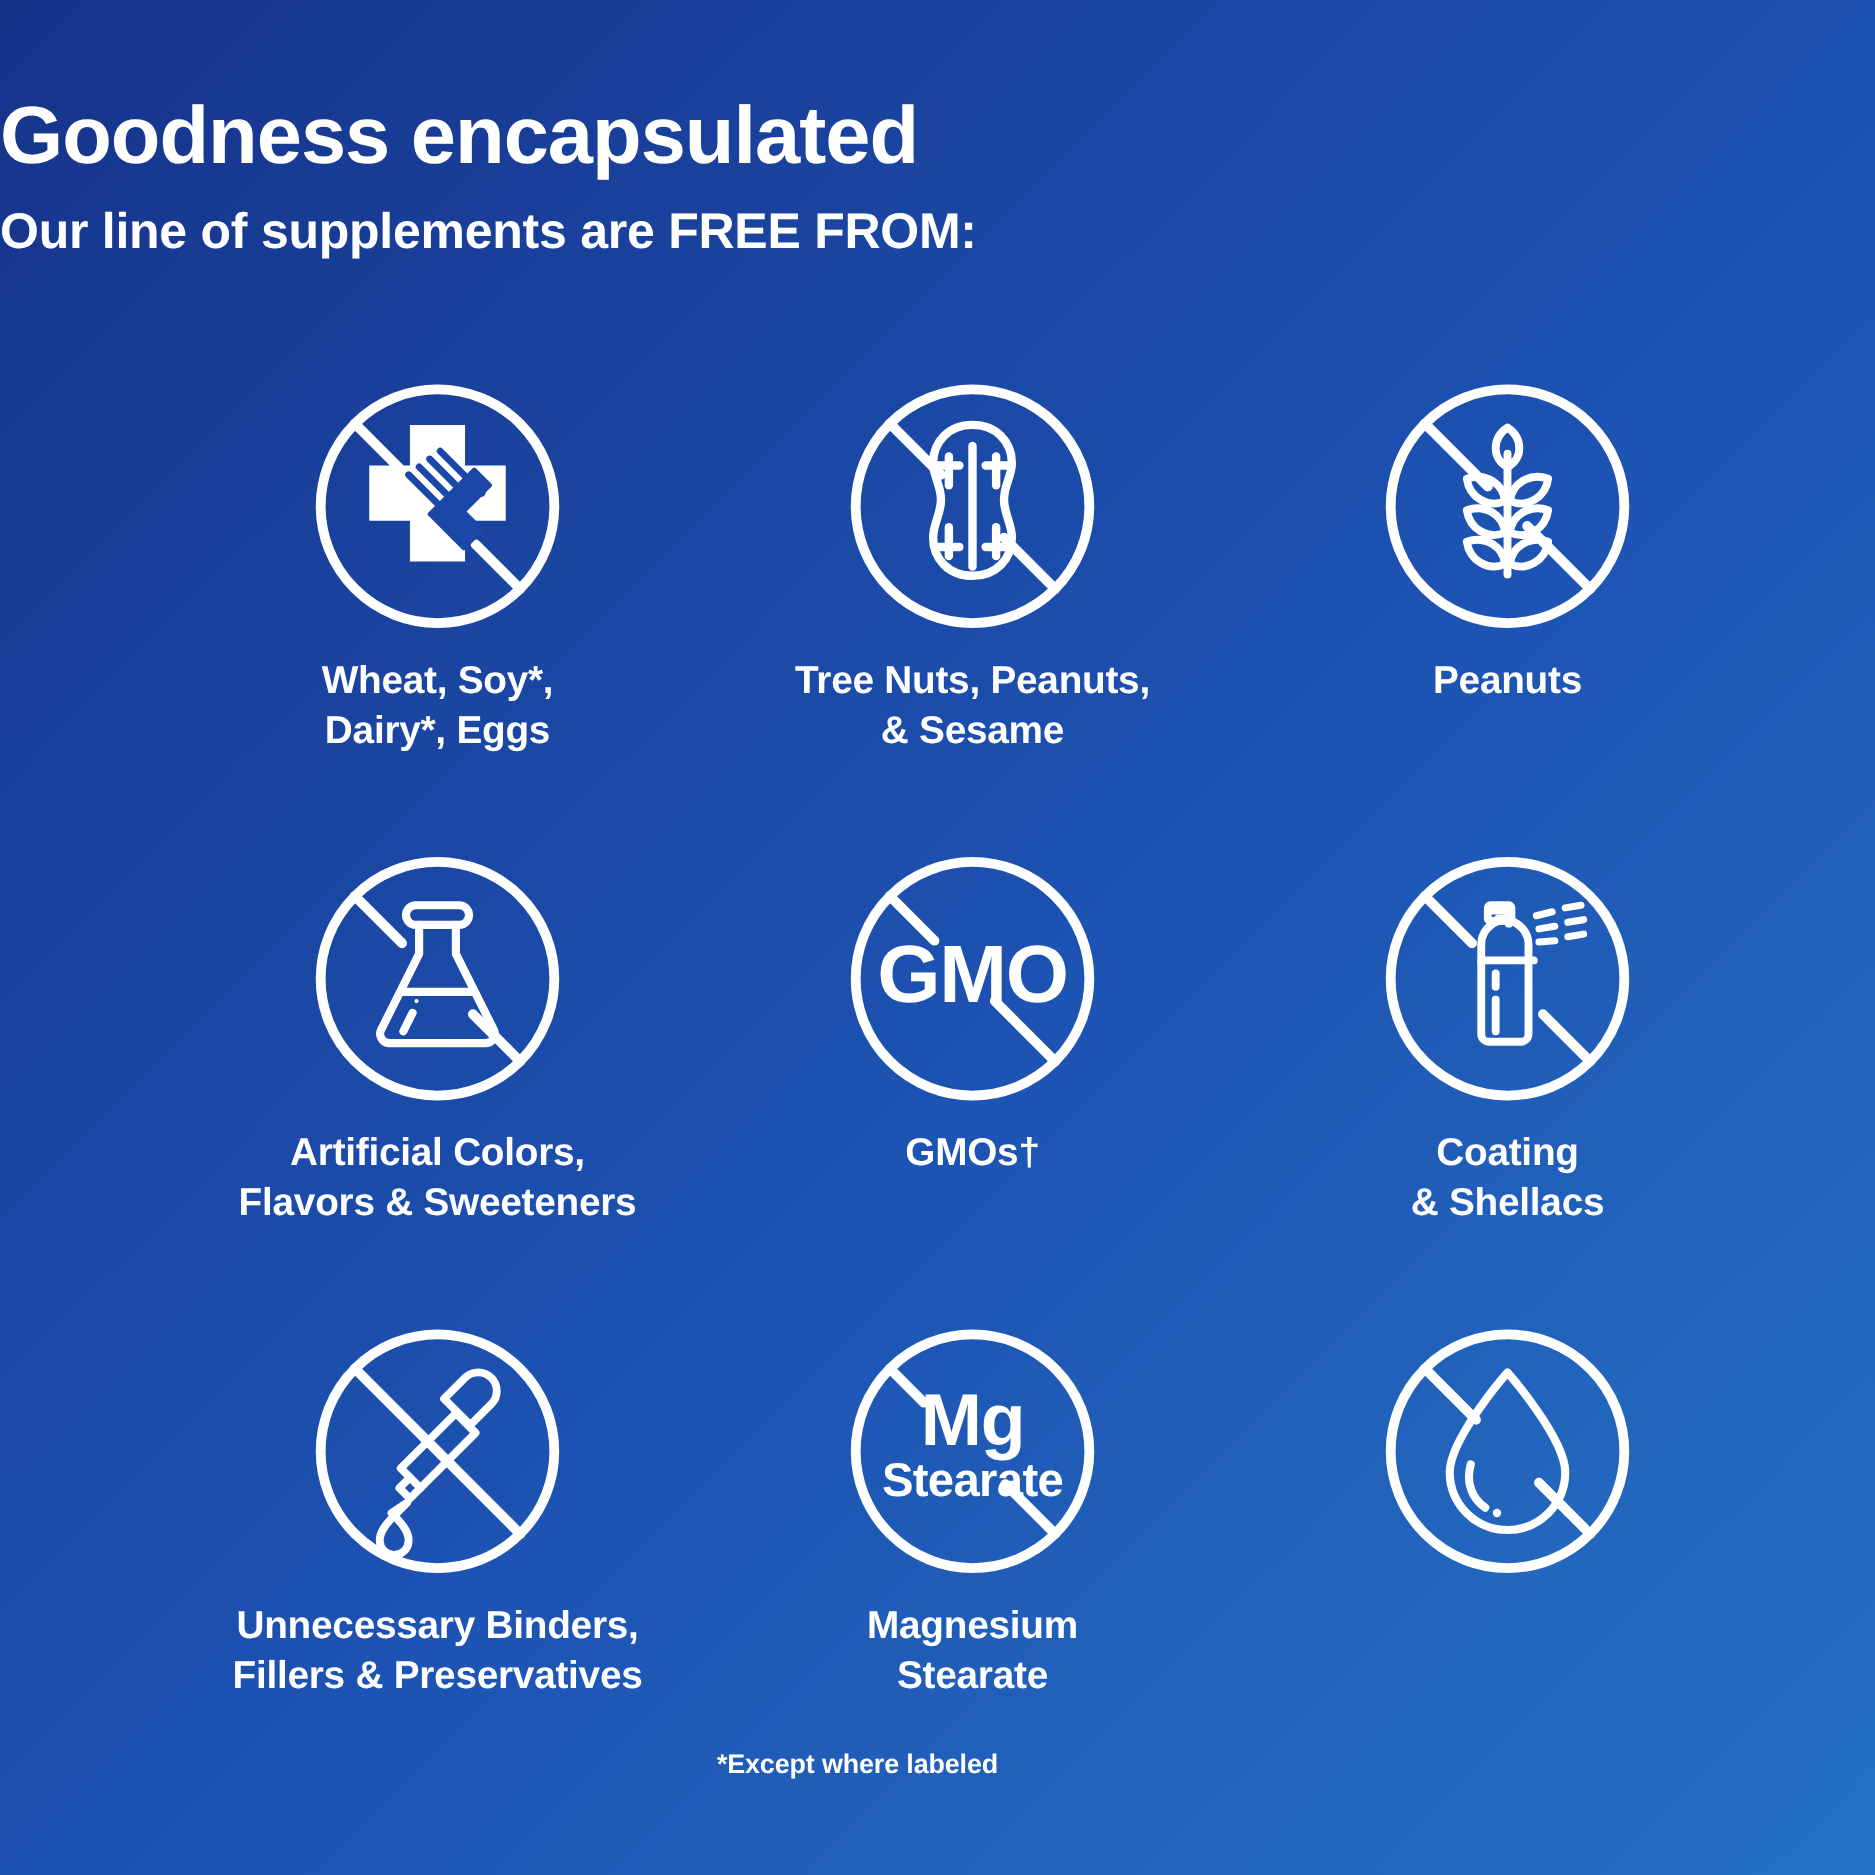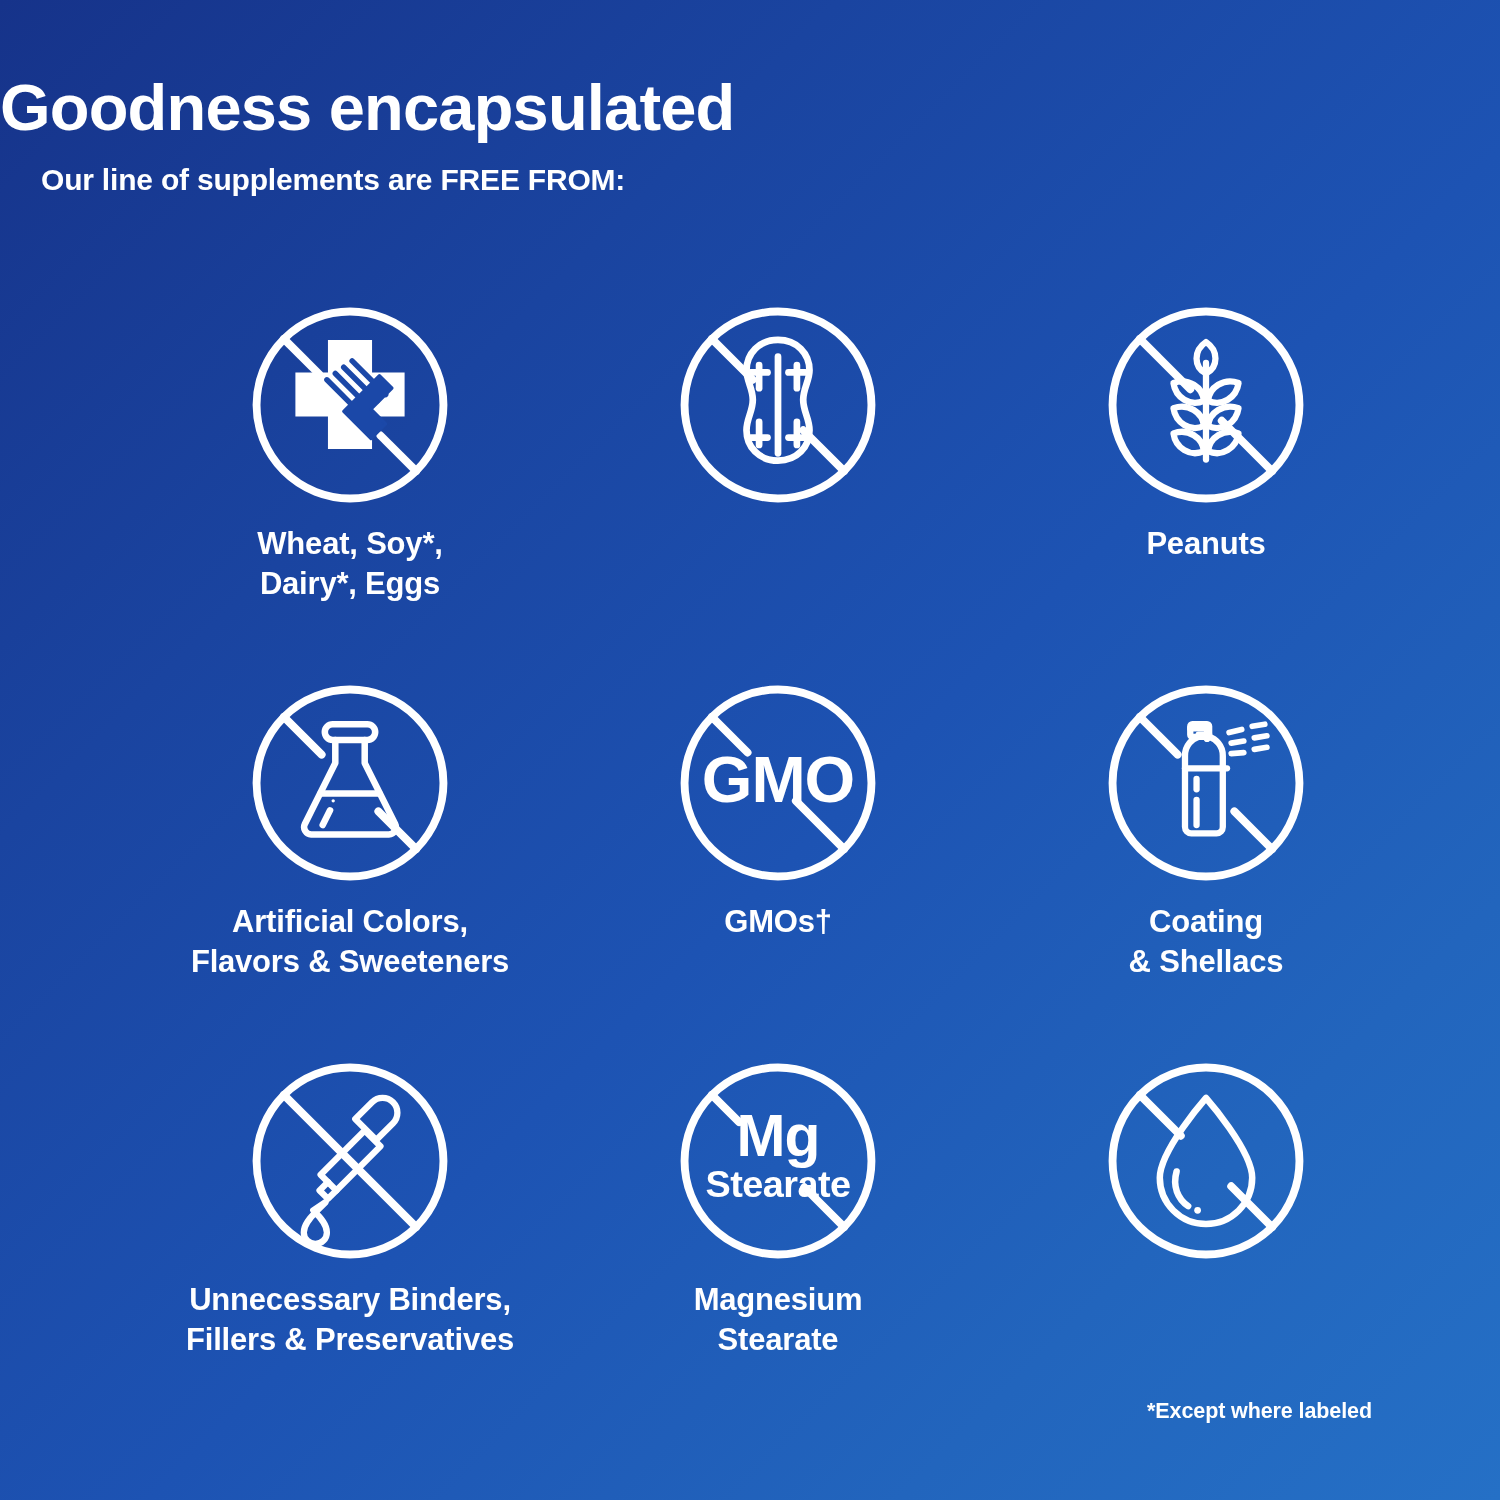--- a/index.html
+++ b/index.html
@@ -27,26 +27,25 @@
   }
   .title {
     font-size: 65px;
     font-weight: bold;
     letter-spacing: -0.8px;
     line-height: 1.06;
     margin: 0;
     color: #ffffff;
   }
   .subtitle {
-    font-size: 30px;
+    font-size: 40px;
     font-weight: bold;
     letter-spacing: -0.2px;
     margin: 20px 0 0 0;
     color: #ffffff;
-    padding-left: 41px;
   }
 
   
   .grid {
     position: absolute;
     top: 300px;
     left: 150px;
     width: 1200px;
     display: grid;
     grid-template-columns: repeat(3, 400px);
@@ -78,21 +77,21 @@
     white-space: pre-line;
     color: #ffffff;
   }
 
   
   .footnotes {
     position: absolute;
     left: 0;
     top: 1395px;
     width: 1372px;
-    text-align: right;
+    text-align: center;
   }
   .footnote {
     font-size: 21.5px;
     font-weight: bold;
     line-height: 1.55;
     letter-spacing: -0.1px;
     margin: 0;
     color: #ffffff;
   }
   .sup { font-size: 0.78em; vertical-align: super; }
@@ -161,20 +160,22 @@
             <line x1="118" y1="62" x2="118" y2="84"></line>
             <line x1="82" y1="116" x2="82" y2="138"></line>
             <line x1="118" y1="116" x2="118" y2="138"></line>
             <line x1="74" y1="69" x2="90" y2="69"></line>
             <line x1="110" y1="69" x2="126" y2="69"></line>
             <line x1="74" y1="131" x2="90" y2="131"></line>
             <line x1="110" y1="131" x2="126" y2="131"></line>
           </g>
         </svg>
       </span>
+      <div class="cell-label">Tree Nuts, Peanuts,
+&amp; Sesame</div>
     </div>
 
     <div class="cell">
       <span class="icon-wrap">
         <svg viewBox="0 0 200 200">
           <g fill="none" stroke="#ffffff" stroke-width="7.5" stroke-linecap="round">
             <circle cx="100" cy="100" r="89"></circle>
             <line x1="37" y1="37" x2="85" y2="85"></line>
             <line x1="115" y1="115" x2="163" y2="163"></line>
           </g>

